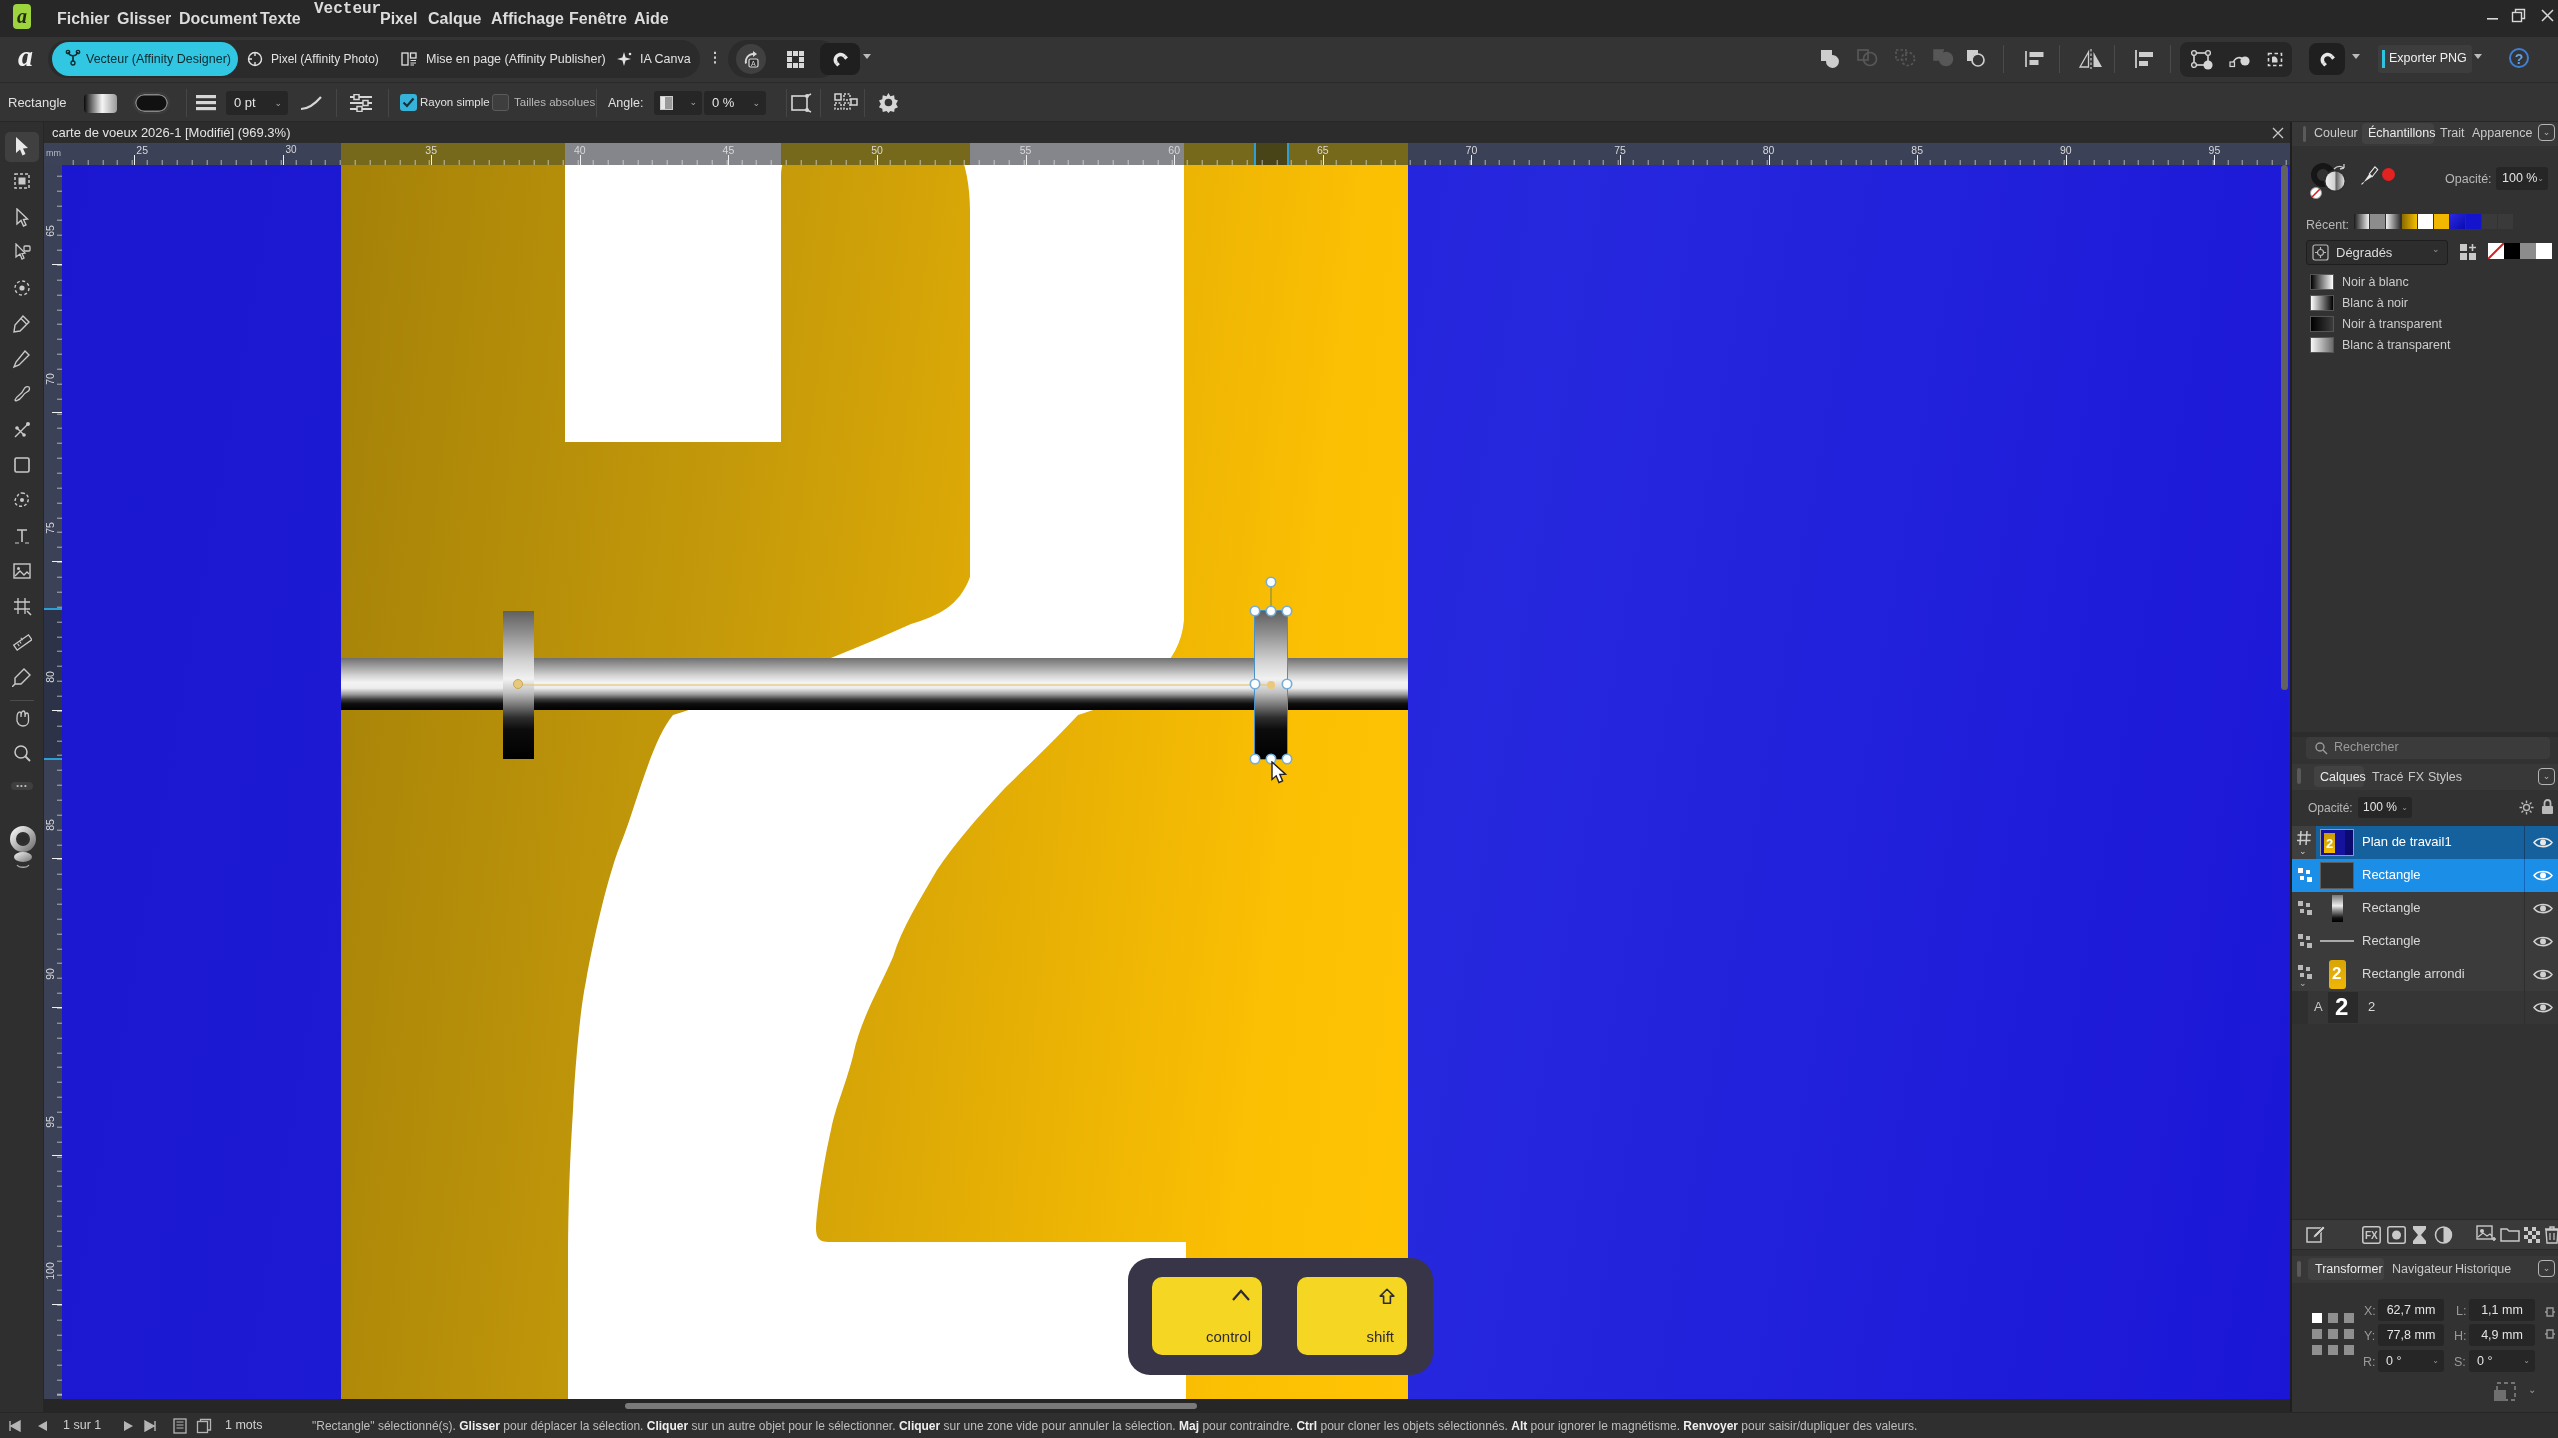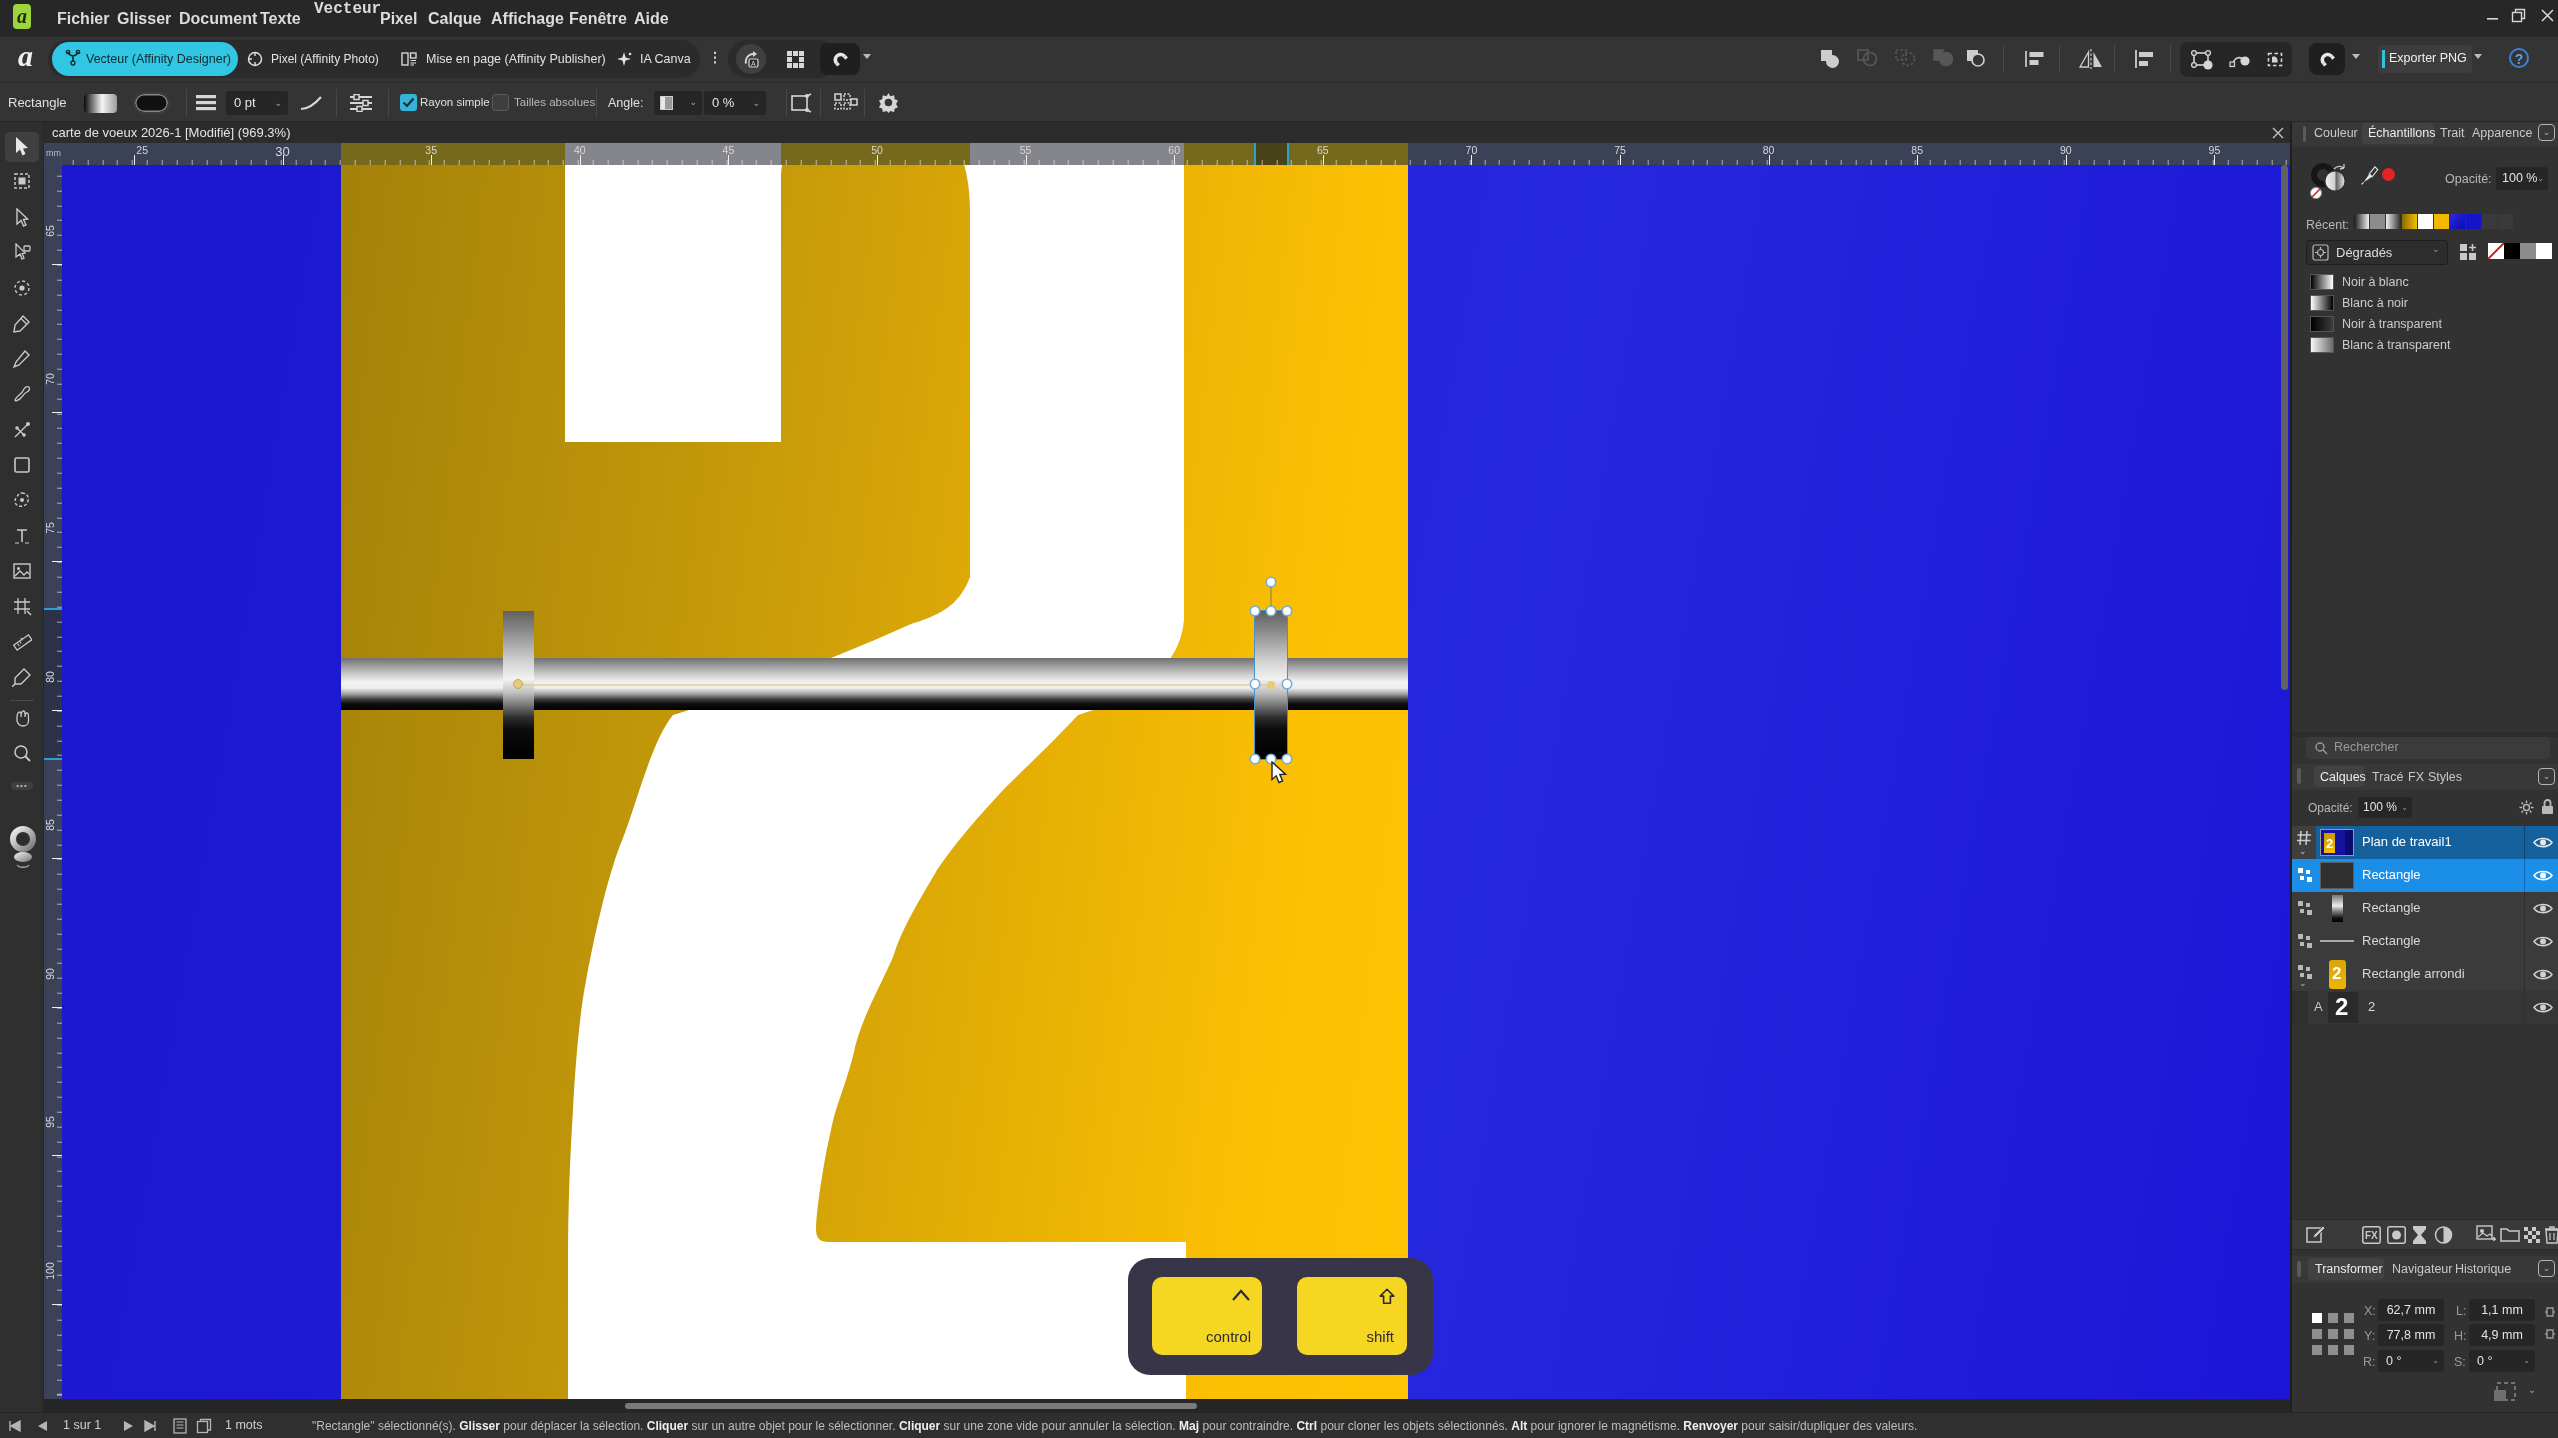--- a/index.html
+++ b/index.html
@@ -417,21 +417,21 @@
     <div class="abs" style="left:1122px;top:0;width:224px;height:22px;background:#77691b;"></div>
     <div class="abs" style="left:1346px;top:0;width:882px;height:22px;background:#3b4156;"></div>
     <div class="abs" style="left:719px;top:0;width:189px;height:22px;background:#77691b;border-radius:40px 40px 0 0;"></div>
     <div class="abs" style="left:1193px;top:0;width:32px;height:22px;background:#484417;"></div>
     <div class="abs" style="left:1192px;top:0;width:2px;height:22px;background:#2e9fd4;"></div>
     <div class="abs" style="left:1225px;top:0;width:2px;height:22px;background:#2e9fd4;"></div>
     <div class="abs" style="left:0;top:17px;width:2228px;height:5px;background:repeating-linear-gradient(90deg, rgba(235,235,235,0.65) 0px, rgba(235,235,235,0.65) 1px, transparent 1px, transparent 14.86px);background-position:-4.3px 0;"></div>
     <div class="abs" style="left:72.0px;top:12px;width:1px;height:10px;background:#f0f0f0;"></div>
     <div class="abs" style="left:58.0px;top:1px;width:28px;text-align:right;color:#d8d8d8;font-size:10.5px;">25</div>
     <div class="abs" style="left:220.6px;top:12px;width:1px;height:10px;background:#f0f0f0;"></div>
-    <div class="abs" style="left:206.6px;top:1px;width:28px;text-align:center;color:#d8d8d8;font-size:13px;">30</div>
+    <div class="abs" style="left:206.6px;top:1px;width:28px;text-align:right;color:#d8d8d8;font-size:10px;">30</div>
     <div class="abs" style="left:369.2px;top:12px;width:1px;height:10px;background:#f0f0f0;"></div>
     <div class="abs" style="left:355.2px;top:1px;width:28px;text-align:center;color:#d8d8d8;font-size:10.5px;">35</div>
     <div class="abs" style="left:517.8px;top:12px;width:1px;height:10px;background:#f0f0f0;"></div>
     <div class="abs" style="left:503.8px;top:1px;width:28px;text-align:center;color:#d8d8d8;font-size:10.5px;">40</div>
     <div class="abs" style="left:666.4px;top:12px;width:1px;height:10px;background:#f0f0f0;"></div>
     <div class="abs" style="left:652.4px;top:1px;width:28px;text-align:center;color:#d8d8d8;font-size:10.5px;">45</div>
     <div class="abs" style="left:815.0px;top:12px;width:1px;height:10px;background:#f0f0f0;"></div>
     <div class="abs" style="left:801.0px;top:1px;width:28px;text-align:center;color:#d8d8d8;font-size:10.5px;">50</div>
     <div class="abs" style="left:963.6px;top:12px;width:1px;height:10px;background:#f0f0f0;"></div>
     <div class="abs" style="left:949.6px;top:1px;width:28px;text-align:center;color:#d8d8d8;font-size:10.5px;">55</div>

